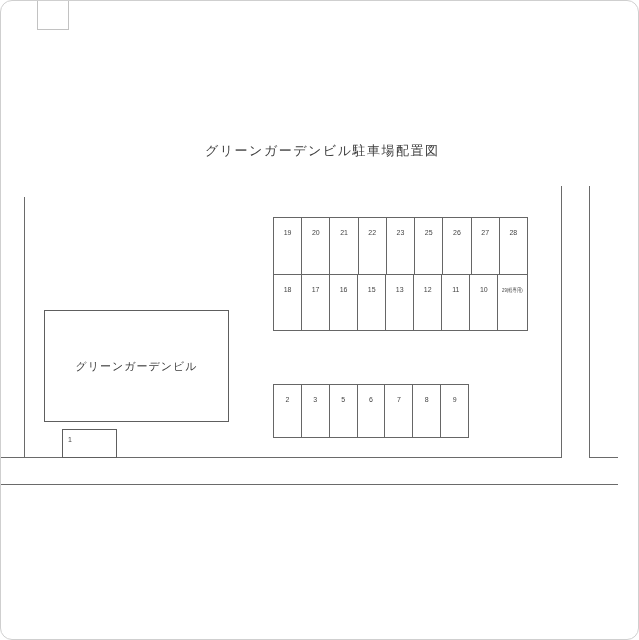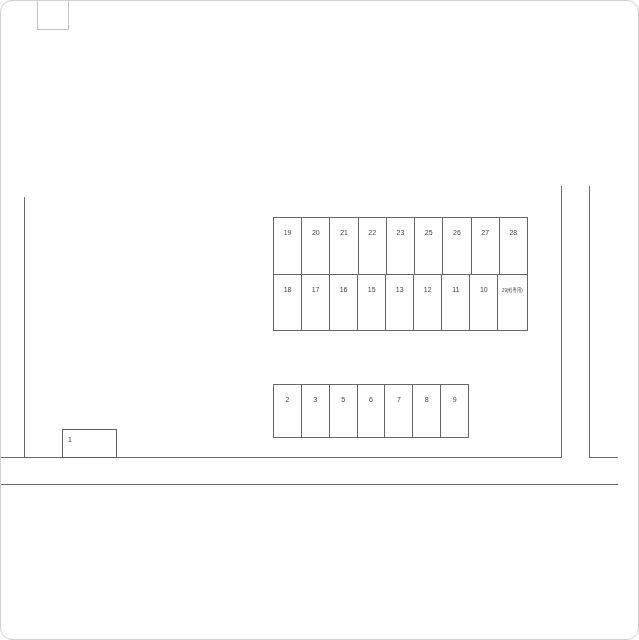--- a/index.html
+++ b/index.html
@@ -20,20 +20,21 @@
   .box1{position:absolute;left:61px;top:428px;width:55px;height:29px;border:1px solid #5e5e5e;box-sizing:border-box;background:#fff;}
   .box1 .num{display:block;text-align:left;padding:6px 0 0 5px;}
 </style>
 </head>
 <body>
 
 <div class="canvas">
 
   <div class="corner-box"></div>
 
+  <div class="title">グリーンガーデンビル駐車場配置図</div>
 
   <div class="line" style="left:23px;top:196px;width:1px;height:260px;"></div>
   <div class="line" style="left:560px;top:185px;width:1px;height:271px;"></div>
   <div class="line" style="left:588px;top:185px;width:1px;height:271px;"></div>
   <div class="line" style="left:0;top:456px;width:561px;height:1px;"></div>
   <div class="line" style="left:588px;top:456px;width:29px;height:1px;"></div>
   <div class="line" style="left:0;top:483px;width:617px;height:1px;"></div>
 
   <div class="grid" style="left:272px;top:216px;width:255px;height:114px;">
     <div class="grid-row">
@@ -65,18 +66,21 @@
       <div class="cell"><span class="num">2</span></div>
       <div class="cell"><span class="num">3</span></div>
       <div class="cell"><span class="num">5</span></div>
       <div class="cell"><span class="num">6</span></div>
       <div class="cell"><span class="num">7</span></div>
       <div class="cell"><span class="num">8</span></div>
       <div class="cell"><span class="num">9</span></div>
     </div>
   </div>
 
+  <div class="building">
+    <span class="building-label">グリーンガーデンビル</span>
+  </div>
 
   <div class="box1">
     <span class="num">1</span>
   </div>
 
 </div>
 
 </body></html>

